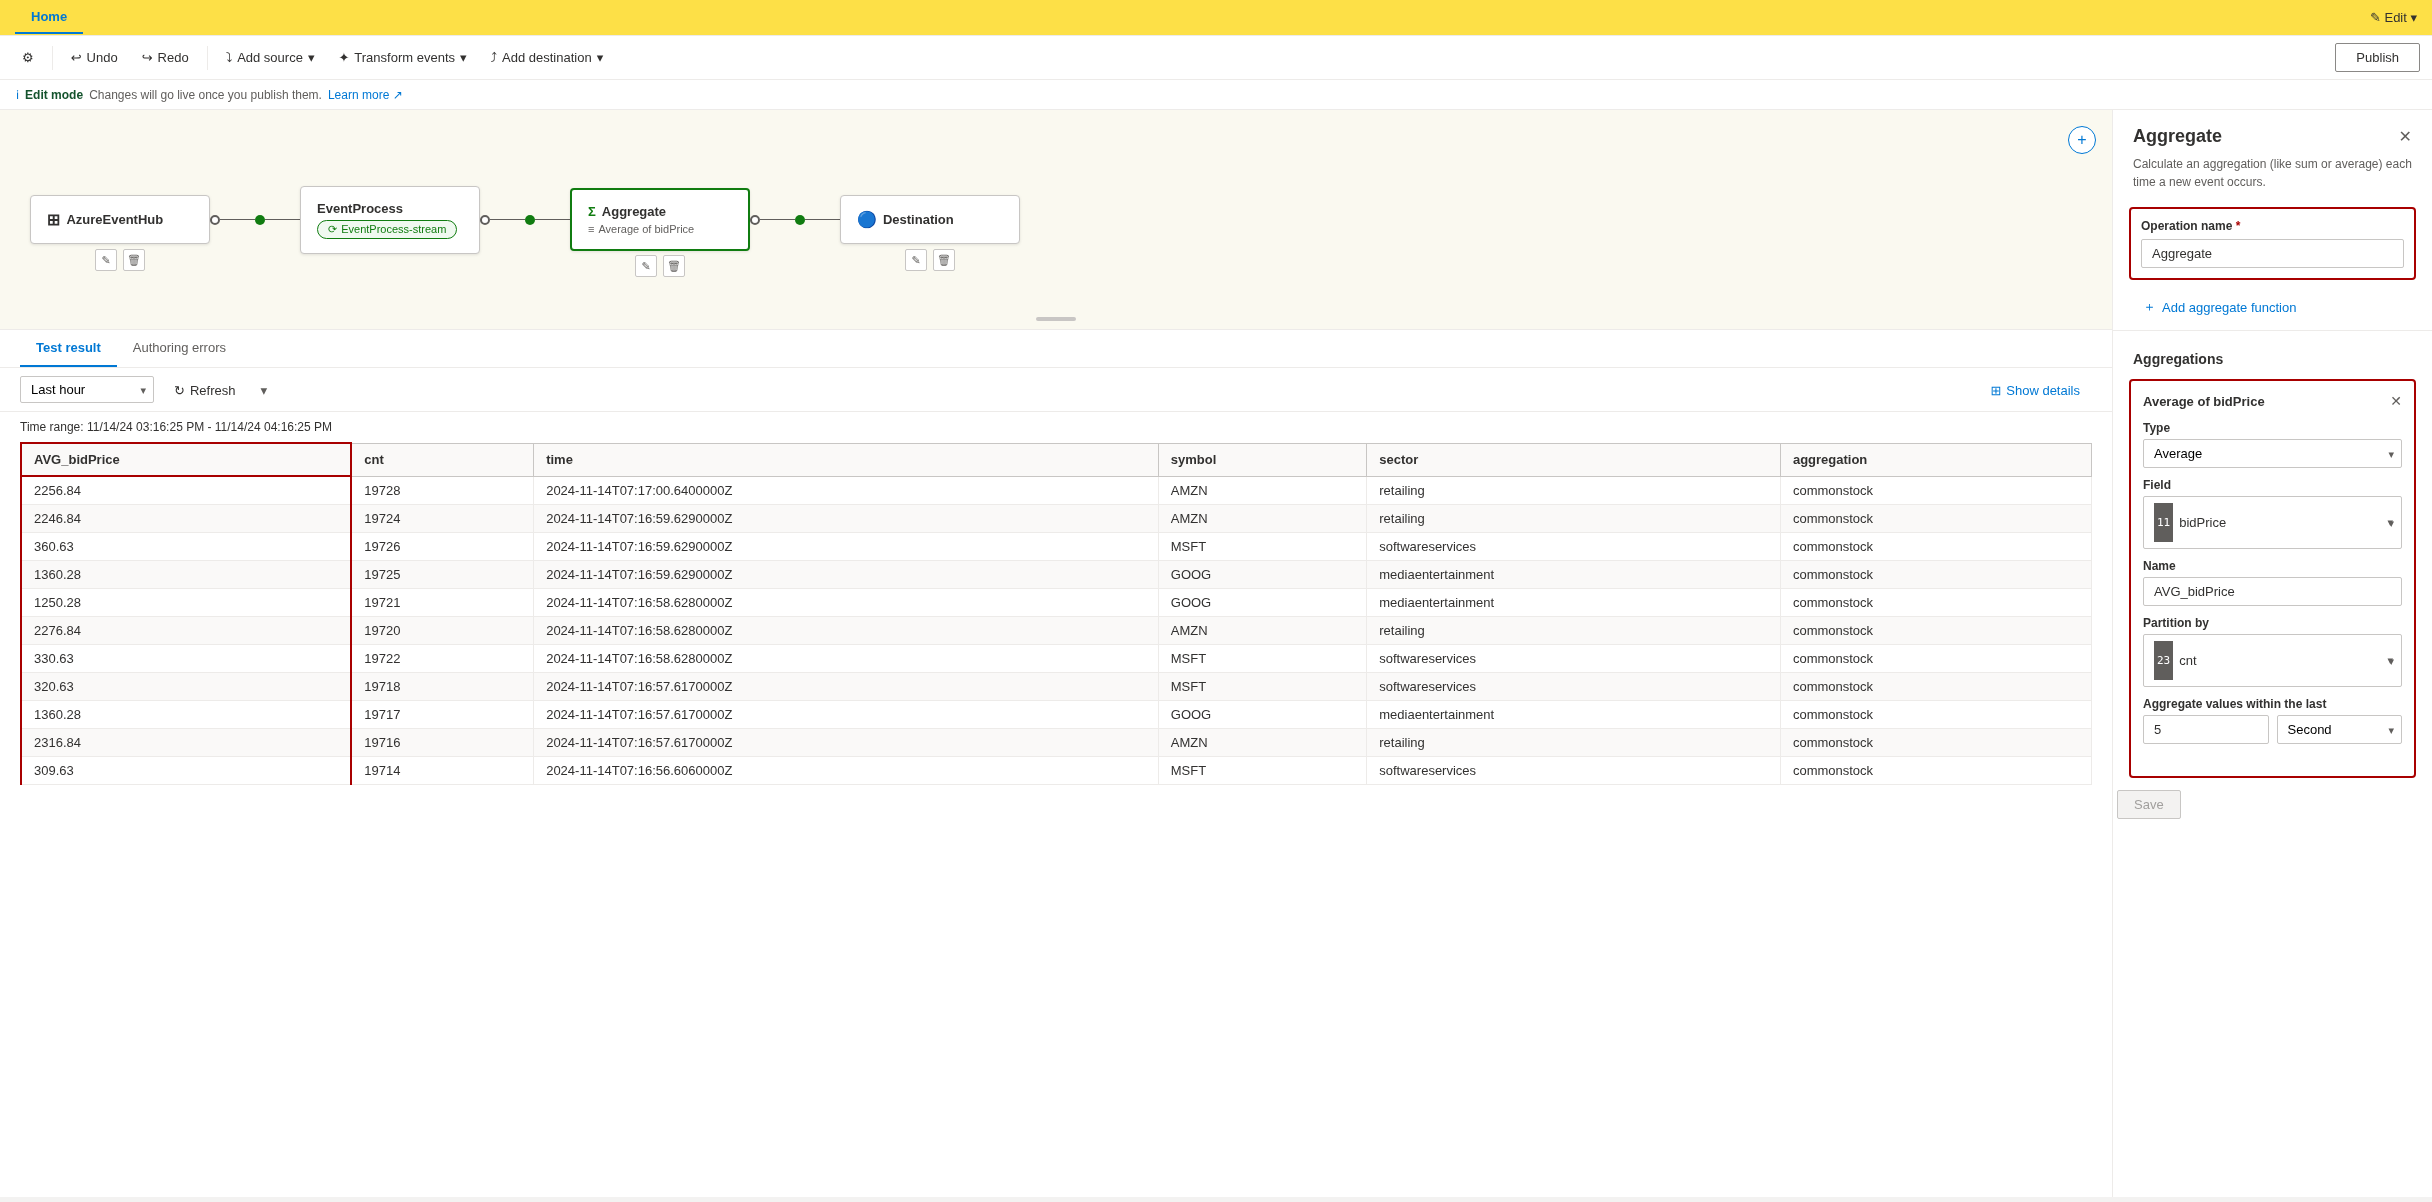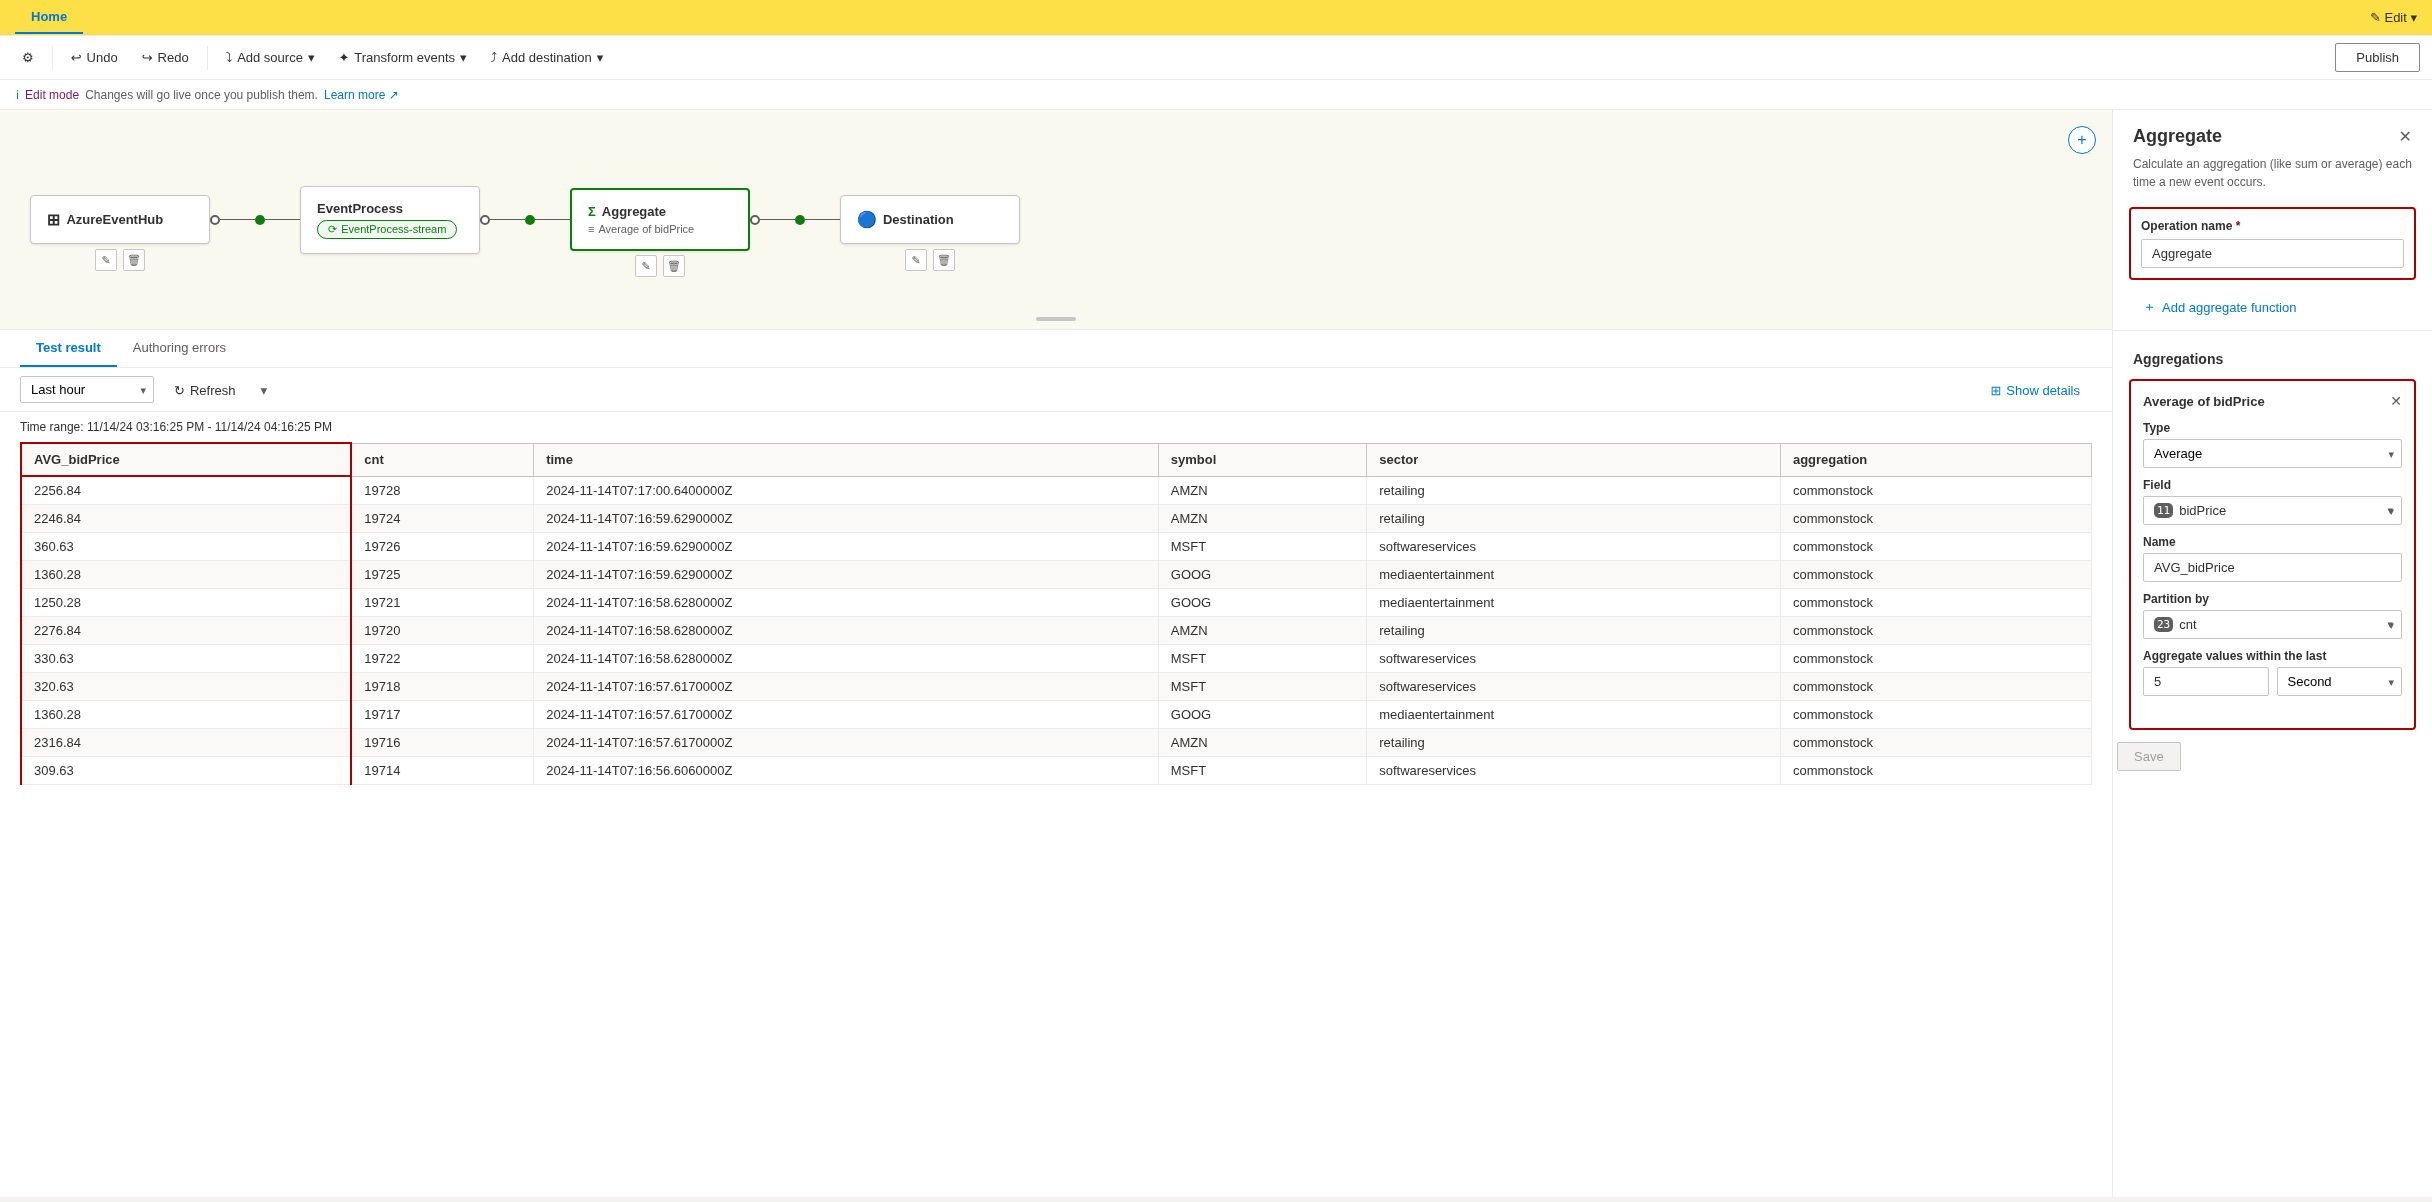--- a/index.html
+++ b/index.html
@@ -67,21 +67,21 @@
       border-bottom: 1px solid #edebe9;
       padding: 6px 16px;
       font-size: 12px;
       color: #605e5c;
       display: flex;
       align-items: center;
       gap: 6px;
     }
     .edit-banner .info-icon { color: #0078d4; }
     .edit-banner a { color: #0078d4; text-decoration: none; }
-    .edit-banner strong { color: #701a75; font-weight: 400; }
+    .edit-banner strong { color: #14532d; font-weight: 700; }
 
     
     .main-content {
       display: flex;
       height: calc(100vh - 115px);
     }
 
     
     .canvas-area {
       flex: 1;
@@ -453,22 +453,22 @@
       padding: 6px 30px 6px 10px;
       font-size: 13px;
       background: #fff;
       cursor: pointer;
       position: relative;
     }
     .field-icon {
       font-size: 11px;
       background: #605e5c;
       color: #fff;
-      padding: 1px 3px;
-      border-radius: 5px;
+      padding: 13px 3px;
+      border-radius: 0;
       font-family: monospace;
     }
 
     
     ::-webkit-scrollbar { width: 6px; height: 6px; }
     ::-webkit-scrollbar-track { background: #f3f2f1; }
     ::-webkit-scrollbar-thumb { background: #c8c6c4; border-radius: 3px; }
 
     .nodes-row {
       display: flex;

